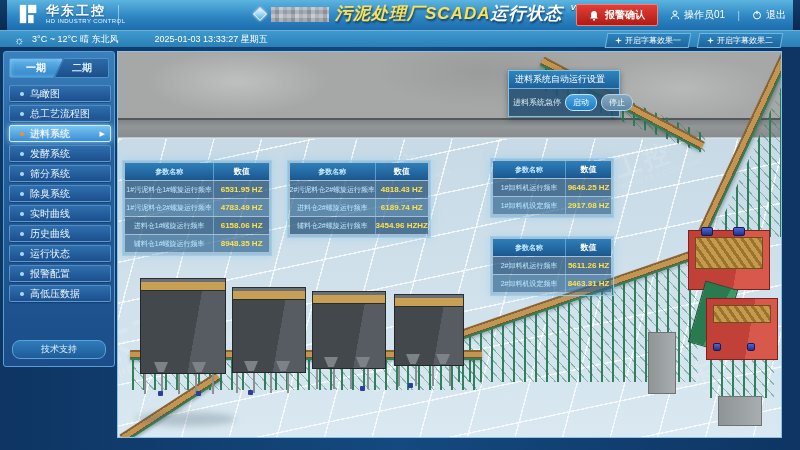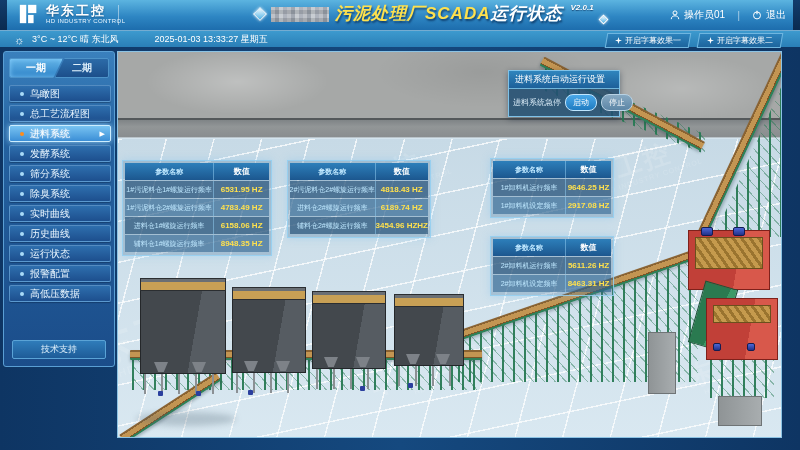--- a/index.html
+++ b/index.html
@@ -61,21 +61,21 @@
   .menu-item { position:relative; height:17px; margin-bottom:3px; display:flex; align-items:center; padding-left:10px; gap:6px; cursor:pointer;
     background:linear-gradient(180deg,#2e6fae 0%,#1d4f8e 100%); border:1px solid rgba(130,190,235,.55); border-radius:2px;
     box-shadow:0 1px 1px rgba(0,20,50,.35); }
   .menu-item .dot { width:4px; height:4px; border-radius:50%; background:#a9dbf7; }
   .menu-item .lbl { color:#eaf6ff; font-size:10px; white-space:nowrap;text-align:center; }
   .menu-item.active { background:linear-gradient(180deg,#79c4f2 0%,#3b8ed6 100%); border-color:#cdeeff; box-shadow:0 0 6px rgba(160,220,255,.9); }
   .menu-item.active .dot { background:#ff8c1a; }
   .menu-item.active .lbl { color:#fff; font-weight:normal; text-shadow:0 0 3px rgba(255,255,255,.7); }
   .menu-item .arrow { position:absolute; right:5px; color:#fff; font-size:7px; }
   .support-btn { position:absolute; left:50%; transform:translateX(-50%); bottom:7px; padding:2px 28px;
-    background:linear-gradient(180deg,#2f7cba,#1e5c98); border:1px solid #5aa3d6; border-radius:2px;
+    background:linear-gradient(180deg,#2f7cba,#1e5c98); border:1px solid #5aa3d6; border-radius:8px;
     color:#dff0fb; font-size:9px; white-space:nowrap; cursor:pointer; }
 
   
   .mainview { position:absolute; left:117px; top:51px; width:665px; height:387px;
     border:1px solid #8cc3e4; background:#d4e4ee; overflow:hidden; }
   .wall { position:absolute; left:0; top:0; width:100%; height:66px;
     background:radial-gradient(140px 50px at 18% 45%,rgba(255,255,255,.28),transparent 65%),
       radial-gradient(180px 60px at 55% 30%,rgba(0,0,0,.07),transparent 60%),
       radial-gradient(150px 55px at 85% 55%,rgba(255,255,255,.2),transparent 60%),#a6a8a7; }
   .road { position:absolute; left:0; top:66px; width:100%; height:20px;
@@ -155,20 +155,27 @@
 
     <div class="title-wrap">
       <span class="diamond"></span>
       <span class="censor"></span>
       <span class="main-title"><span class="t-plant">污泥处理厂</span><span class="t-scada">SCADA</span><span class="t-sys">运行状态</span></span>
       <span class="t-ver">V2.0.1</span>
       <span class="diamond small"></span>
     </div>
 
     <div class="header-right">
+      <div class="alarm-btn">
+        <svg width="10" height="11" viewBox="0 0 12 13">
+          <path d="M6 1 C3.5 1 2.5 3 2.5 5 L2.5 8 L1.5 10 L10.5 10 L9.5 8 L9.5 5 C9.5 3 8.5 1 6 1 Z" fill="#fff"></path>
+          <circle cx="6" cy="11.5" r="1.2" fill="#fff"></circle>
+        </svg>
+        <span>报警确认</span>
+      </div>
       <div class="hr-item">
         <svg width="10" height="10" viewBox="0 0 12 12">
           <circle cx="6" cy="3.5" r="2.4" fill="none" stroke="#fff" stroke-width="1.2"></circle>
           <path d="M1.5 11 C1.5 8 4 7 6 7 C8 7 10.5 8 10.5 11" fill="none" stroke="#fff" stroke-width="1.2"></path>
         </svg>
         <span>操作员01</span>
       </div>
       <span class="hr-sep">|</span>
       <div class="hr-item">
         <svg width="10" height="10" viewBox="0 0 12 12">

